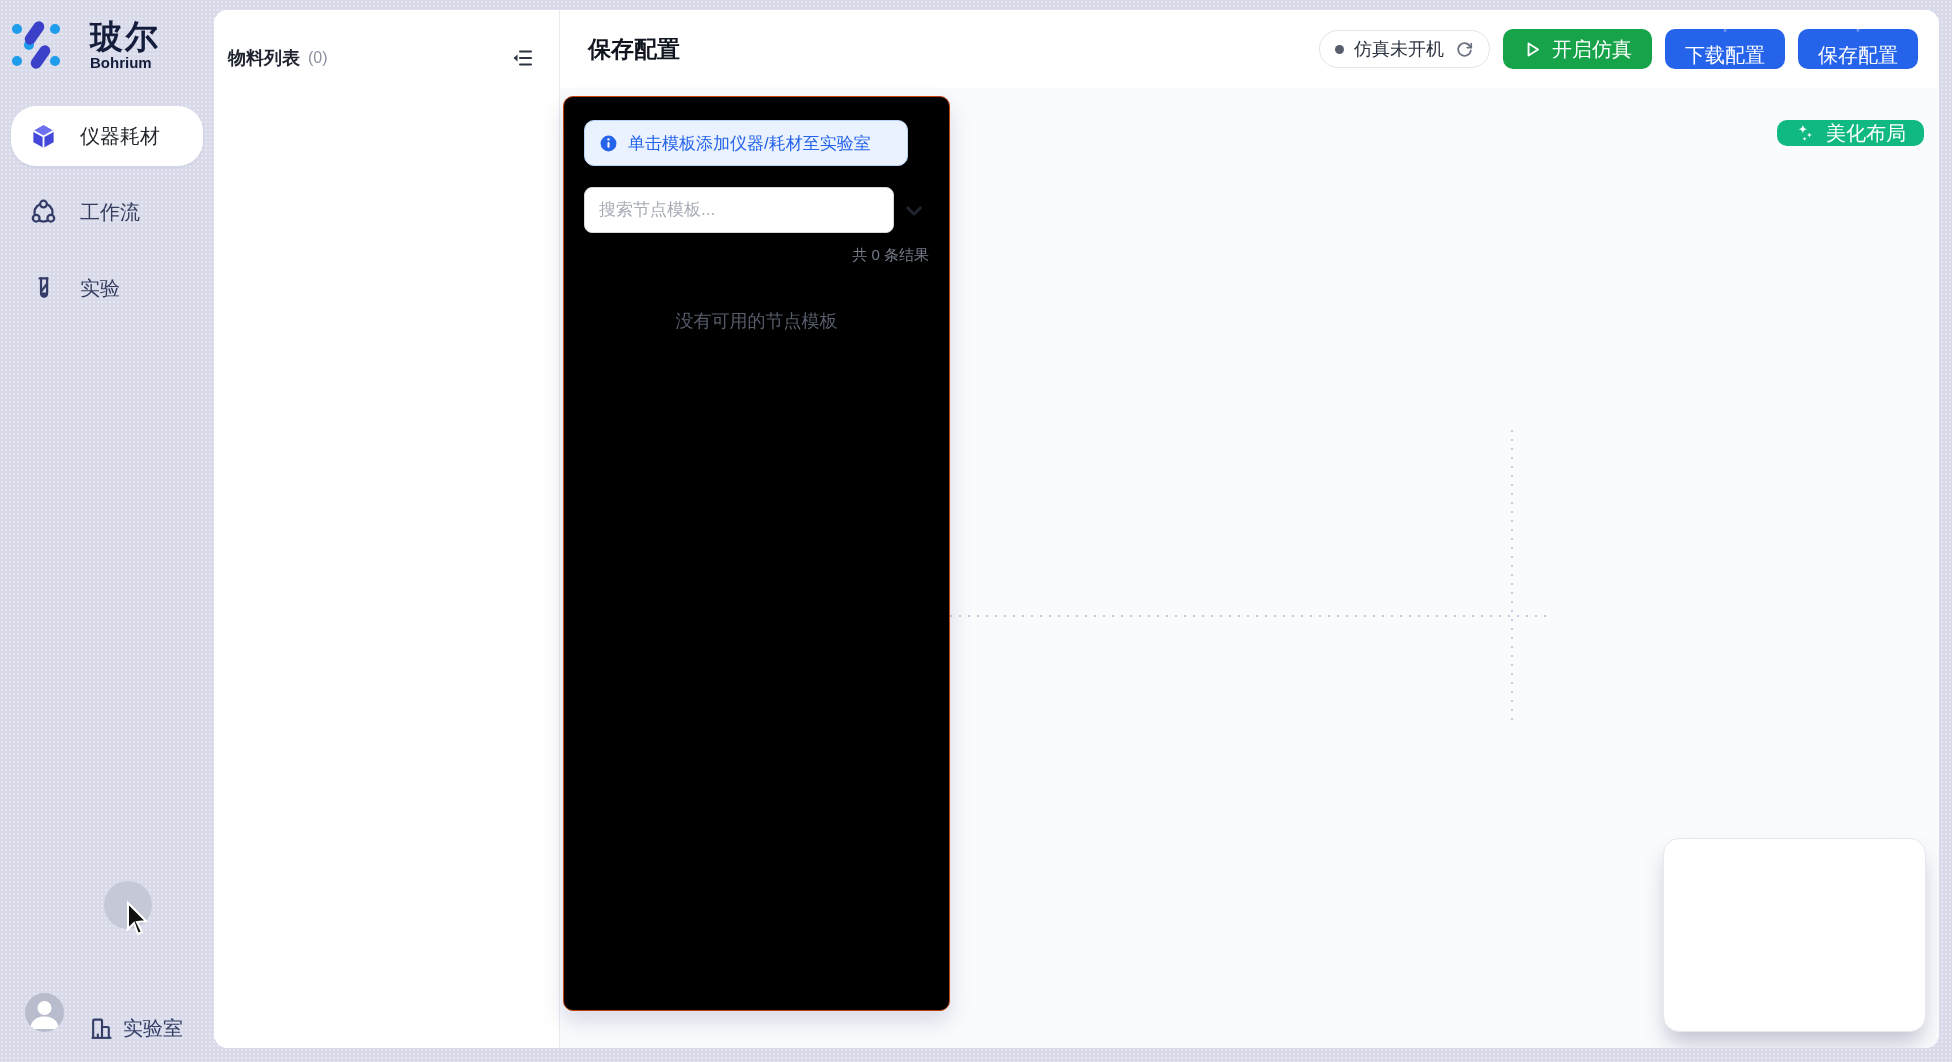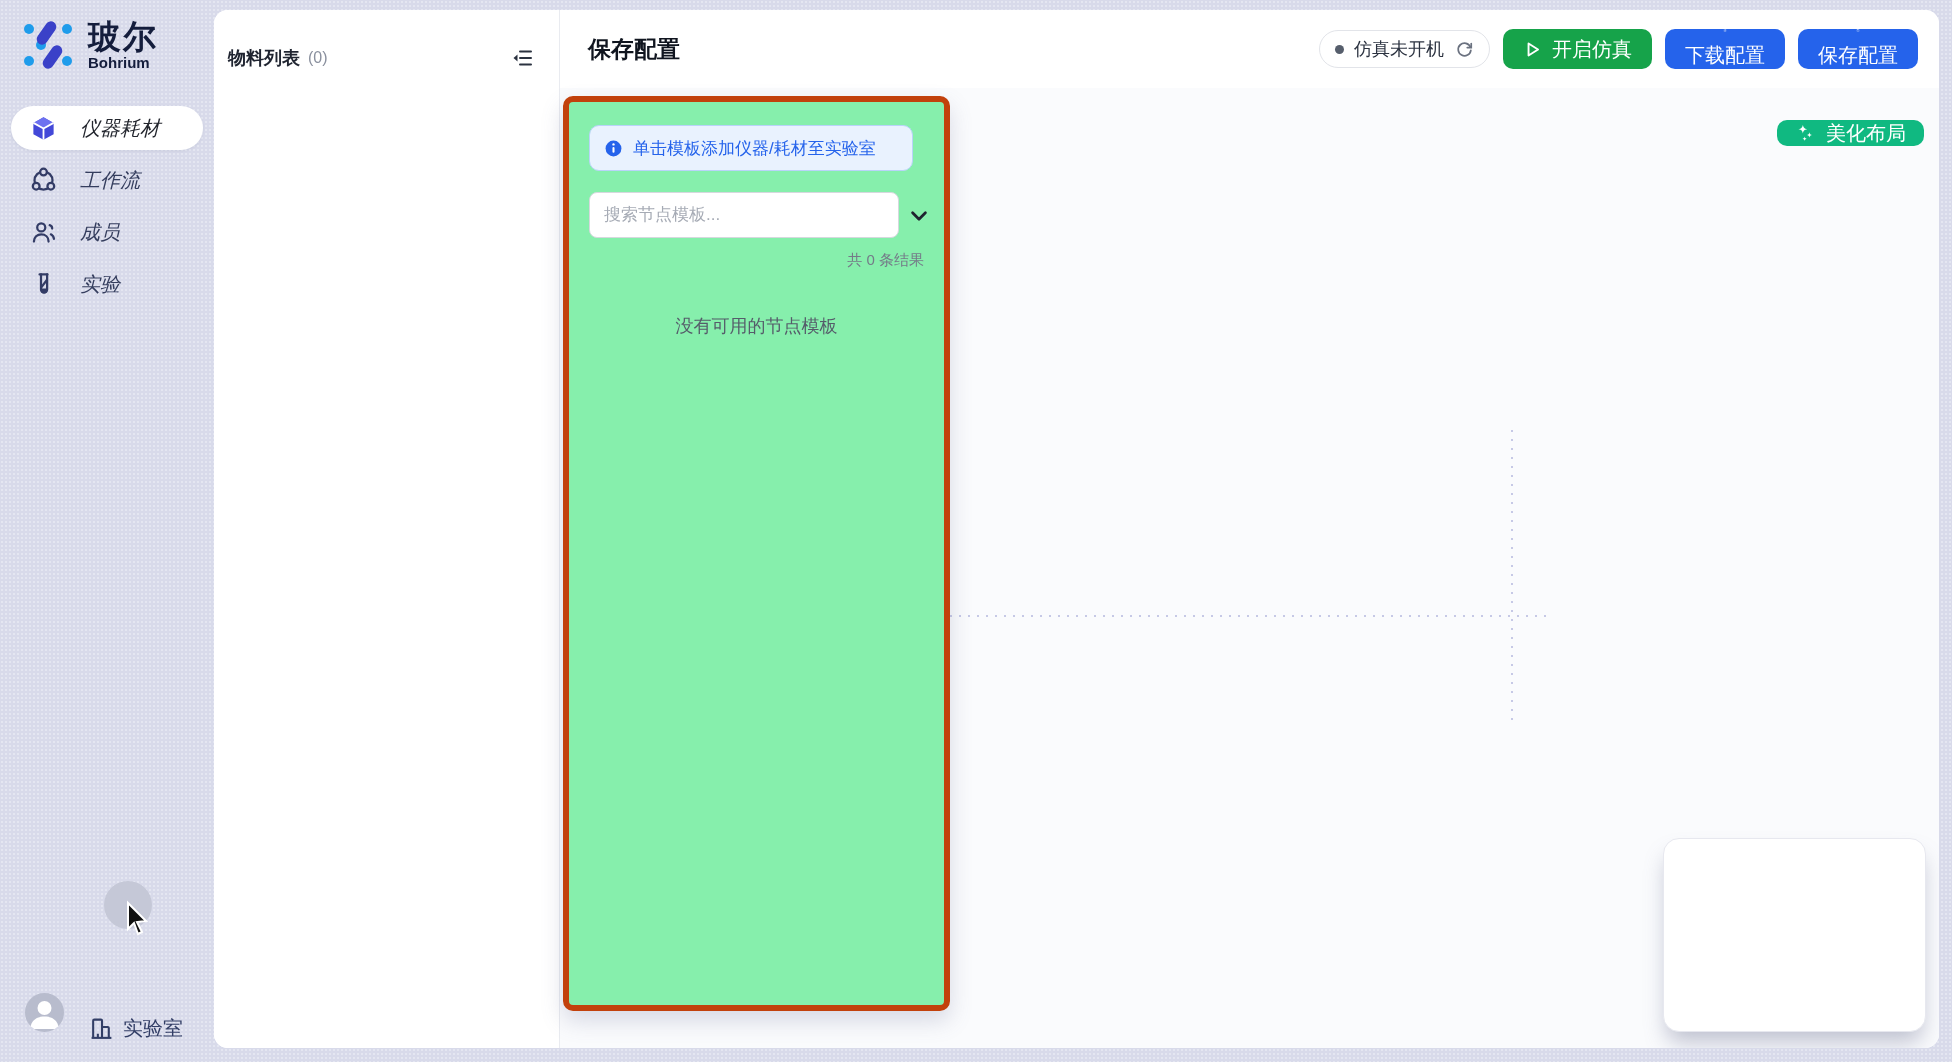--- a/index.html
+++ b/index.html
@@ -8,26 +8,26 @@
     font-family:"Liberation Sans","DejaVu Sans",sans-serif;
     background-color:#d8daea;
     background-image:radial-gradient(#e4e6f1 1px, transparent 1.2px);
     background-size:4px 4px;
     position:relative;
     color:#1f2430;
   }
 
   
   .sidebar { position:absolute; left:0; top:0; width:214px; height:1062px; }
-  .logo-row { position:absolute; left:20px; top:16px; display:flex; align-items:center; gap:10px; }
+  .logo-row { position:absolute; left:8px; top:16px; display:flex; align-items:center; gap:24px; }
   .logo-mark { width:58px; height:58px; }
   .brand-name { font-size:33px; font-weight:bold; color:#141d3c; letter-spacing:2px; line-height:34px; }
   .brand-sub { font-size:15px; font-weight:bold; color:#141d3c; line-height:17px; }
   .nav { position:absolute; left:11px; top:106px; width:192px; }
-  .nav-item { position:relative; height:44px; margin-bottom:8px; display:flex; align-items:center; border-radius:25px; cursor:pointer;font-style:italic; }
+  .nav-item { position:relative; height:60px; margin-bottom:16px; display:flex; align-items:center; border-radius:25px; cursor:pointer; }
   .nav-item .nicon { position:absolute; left:19px; width:27px; height:27px; display:flex; align-items:center; justify-content:center; }
   .nav-item .nlabel { position:absolute; left:69px; font-size:20px; color:#353e5e; }
   .nav-item.selected { background:#ffffff; box-shadow:0 1px 3px rgba(60,65,110,.10); }
   .nav-item.selected .nlabel { color:#23262e; }
 
   .ripple { position:absolute; left:104px; top:881px; width:48px; height:48px; border-radius:50%; background:#c5c8d7; }
   .cursor { position:absolute; left:122px; top:900px; width:28px; height:40px; }
 
   .user-row { position:absolute; left:25px; top:993px; width:180px; height:40px; }
   .avatar { position:absolute; left:0; top:0; width:39px; height:39px; border-radius:50%; background:#b8bccd; overflow:hidden; }
@@ -62,21 +62,21 @@
   
   .canvas { flex:1; position:relative; background:#fafbfd; }
   .guide-h { position:absolute; left:390px; top:527px; width:600px; height:2px;
     background:repeating-linear-gradient(90deg,#c6c9e6 0 2px, transparent 2px 9px); }
   .guide-v { position:absolute; left:951px; top:342px; width:2px; height:290px;
     background:repeating-linear-gradient(180deg,#c6c9e6 0 2px, transparent 2px 9px); }
 
   .beautify-btn { position:absolute; top:32px; right:15px; height:26px; border:none; border-radius:10px; background:#10b981; color:#fff; font-size:20px; display:flex; align-items:center; gap:10px; padding:0 18px; cursor:pointer; font-family:inherit; }
 
   
-  .palette { position:absolute; left:3px; top:8px; width:387px; height:915px; background:#86efac; border:6px solid #c2410c; border-radius:10px; box-shadow:0 10px 22px rgba(95,100,140,.22); }
+  .palette { position:absolute; left:3px; top:8px; width:387px; height:915px; background:#000000; border:1px solid #c2410c; border-radius:10px; box-shadow:0 10px 22px rgba(95,100,140,.22); }
   .hint-banner { position:absolute; left:20px; top:23px; width:324px; height:46px; background:#e9f2fe; border:1px solid #b9d3f9; border-radius:10px; display:flex; align-items:center; gap:10px; padding:0 14px; }
   .hint-text { font-size:17px; color:#2563eb; white-space:nowrap; }
   .search-box { position:absolute; left:20px; top:90px; width:310px; height:46px; border:1px solid #d6d8de; border-radius:8px; background:#fff; padding:0 14px; font-size:17px; color:#30363f; font-family:inherit; outline:none; }
   .search-box::placeholder { color:#a6abb5; }
   .chevron-btn { position:absolute; left:336px; top:100px; width:28px; height:28px; display:flex; align-items:center; justify-content:center; cursor:pointer; }
   .result-count { position:absolute; right:20px; top:149px; font-size:15px; color:#747b88; }
   .empty-text { position:absolute; left:0; right:0; top:212px; text-align:center; font-size:18px; color:#555c6a; }
 
   
   .minimap { position:absolute; right:13px; bottom:16px; width:263px; height:194px; background:#ffffff; border:1px solid #e7e8ef; border-radius:16px; box-shadow:0 14px 22px -4px rgba(100,105,140,.40); }
@@ -116,31 +116,20 @@
     <div class="nav-item">
       <span class="nicon">
         <svg width="27" height="27" viewBox="0 0 24 24" fill="none" stroke="#333c66" stroke-width="2">
           <circle cx="12" cy="12" r="8"></circle>
           <circle cx="12" cy="4.5" r="3" fill="#d8daea"></circle>
           <circle cx="5.5" cy="17" r="3" fill="#d8daea"></circle>
           <circle cx="18.5" cy="17" r="3" fill="#d8daea"></circle>
         </svg>
       </span>
       <span class="nlabel">工作流</span>
-    </div>
-    <div class="nav-item">
-      <span class="nicon">
-        <svg width="27" height="27" viewBox="0 0 24 24" fill="none" stroke="#333c66" stroke-width="2" stroke-linecap="round">
-          <circle cx="10" cy="7.5" r="3.6"></circle>
-          <path d="M3.5 20c0-4 2.9-6.3 6.5-6.3s6.5 2.3 6.5 6.3"></path>
-          <path d="M17.5 5.5c1.4.4 2.2 1.5 2.2 3"></path>
-          <path d="M18.5 13.6c1.7.8 2.6 2.2 2.8 4"></path>
-        </svg>
-      </span>
-      <span class="nlabel">成员</span>
     </div>
     <div class="nav-item">
       <span class="nicon">
         <svg width="27" height="27" viewBox="0 0 24 24" fill="none" stroke="#333c66" stroke-width="2" stroke-linecap="round">
           <path d="M8.5 3 h7"></path>
           <path d="M9.8 3 v13.5 a2.7 2.7 0 0 0 5.4 0 V3"></path>
           <path d="M15 8 L10 14.5"></path>
           <path d="M10.2 16.5 a2.2 2.2 0 0 0 4.6 0 z" fill="#333c66"></path>
         </svg>
       </span>

